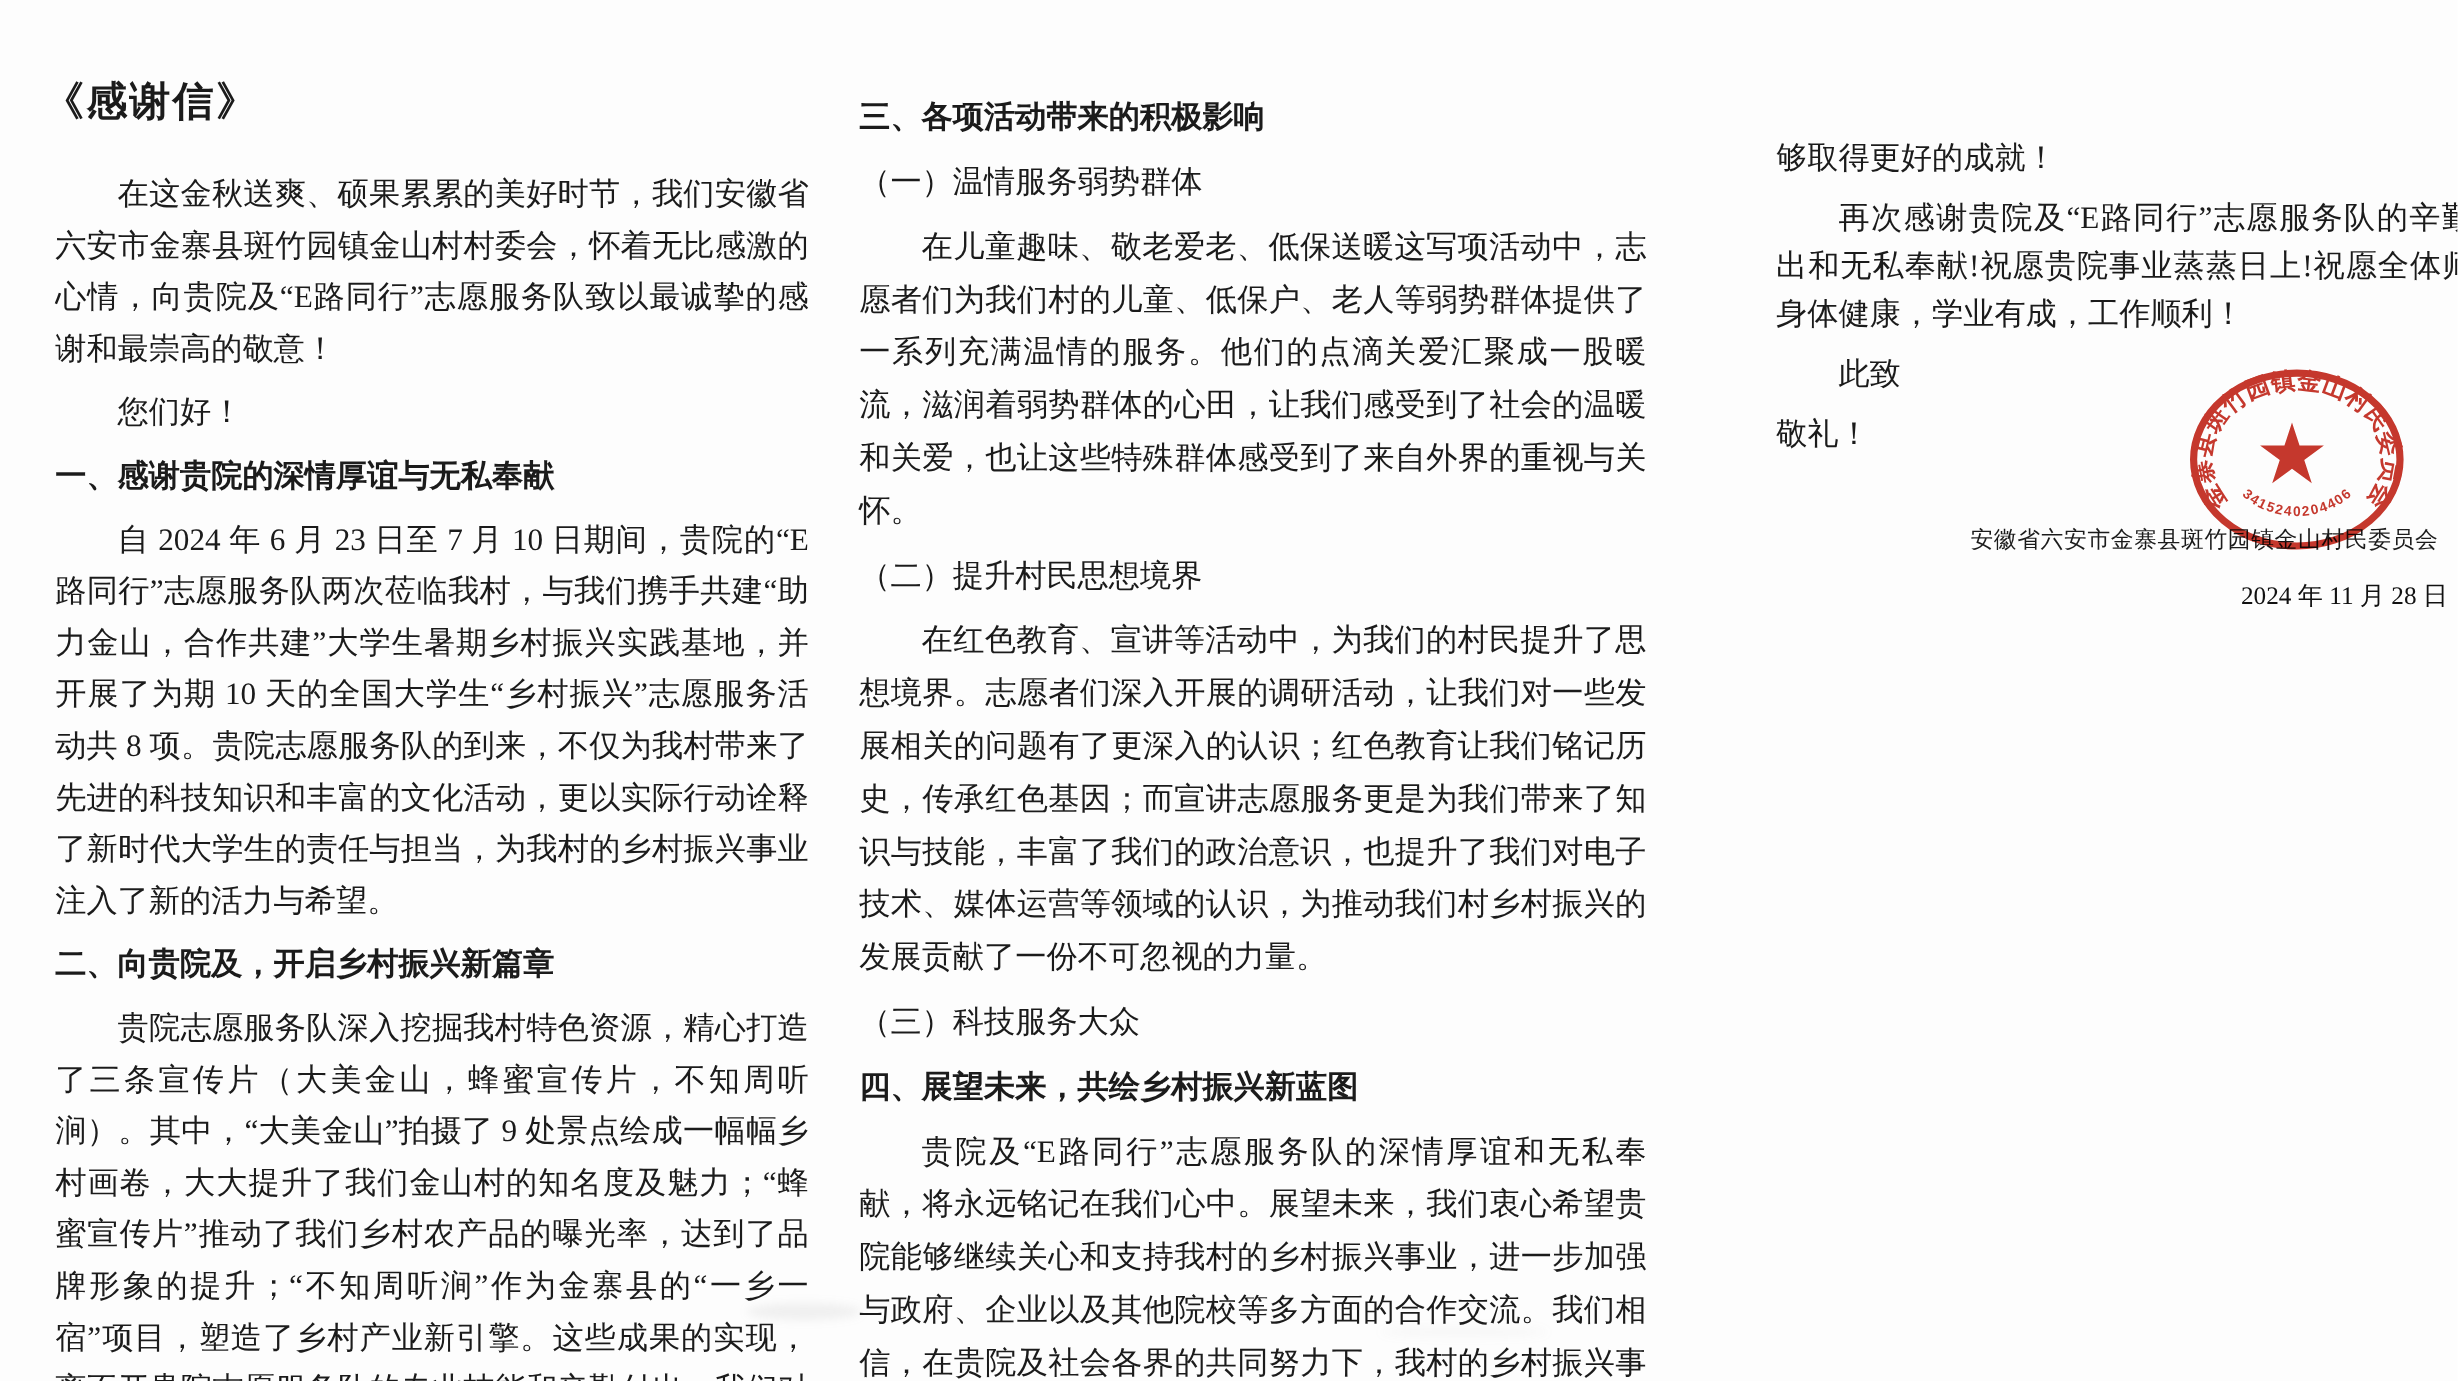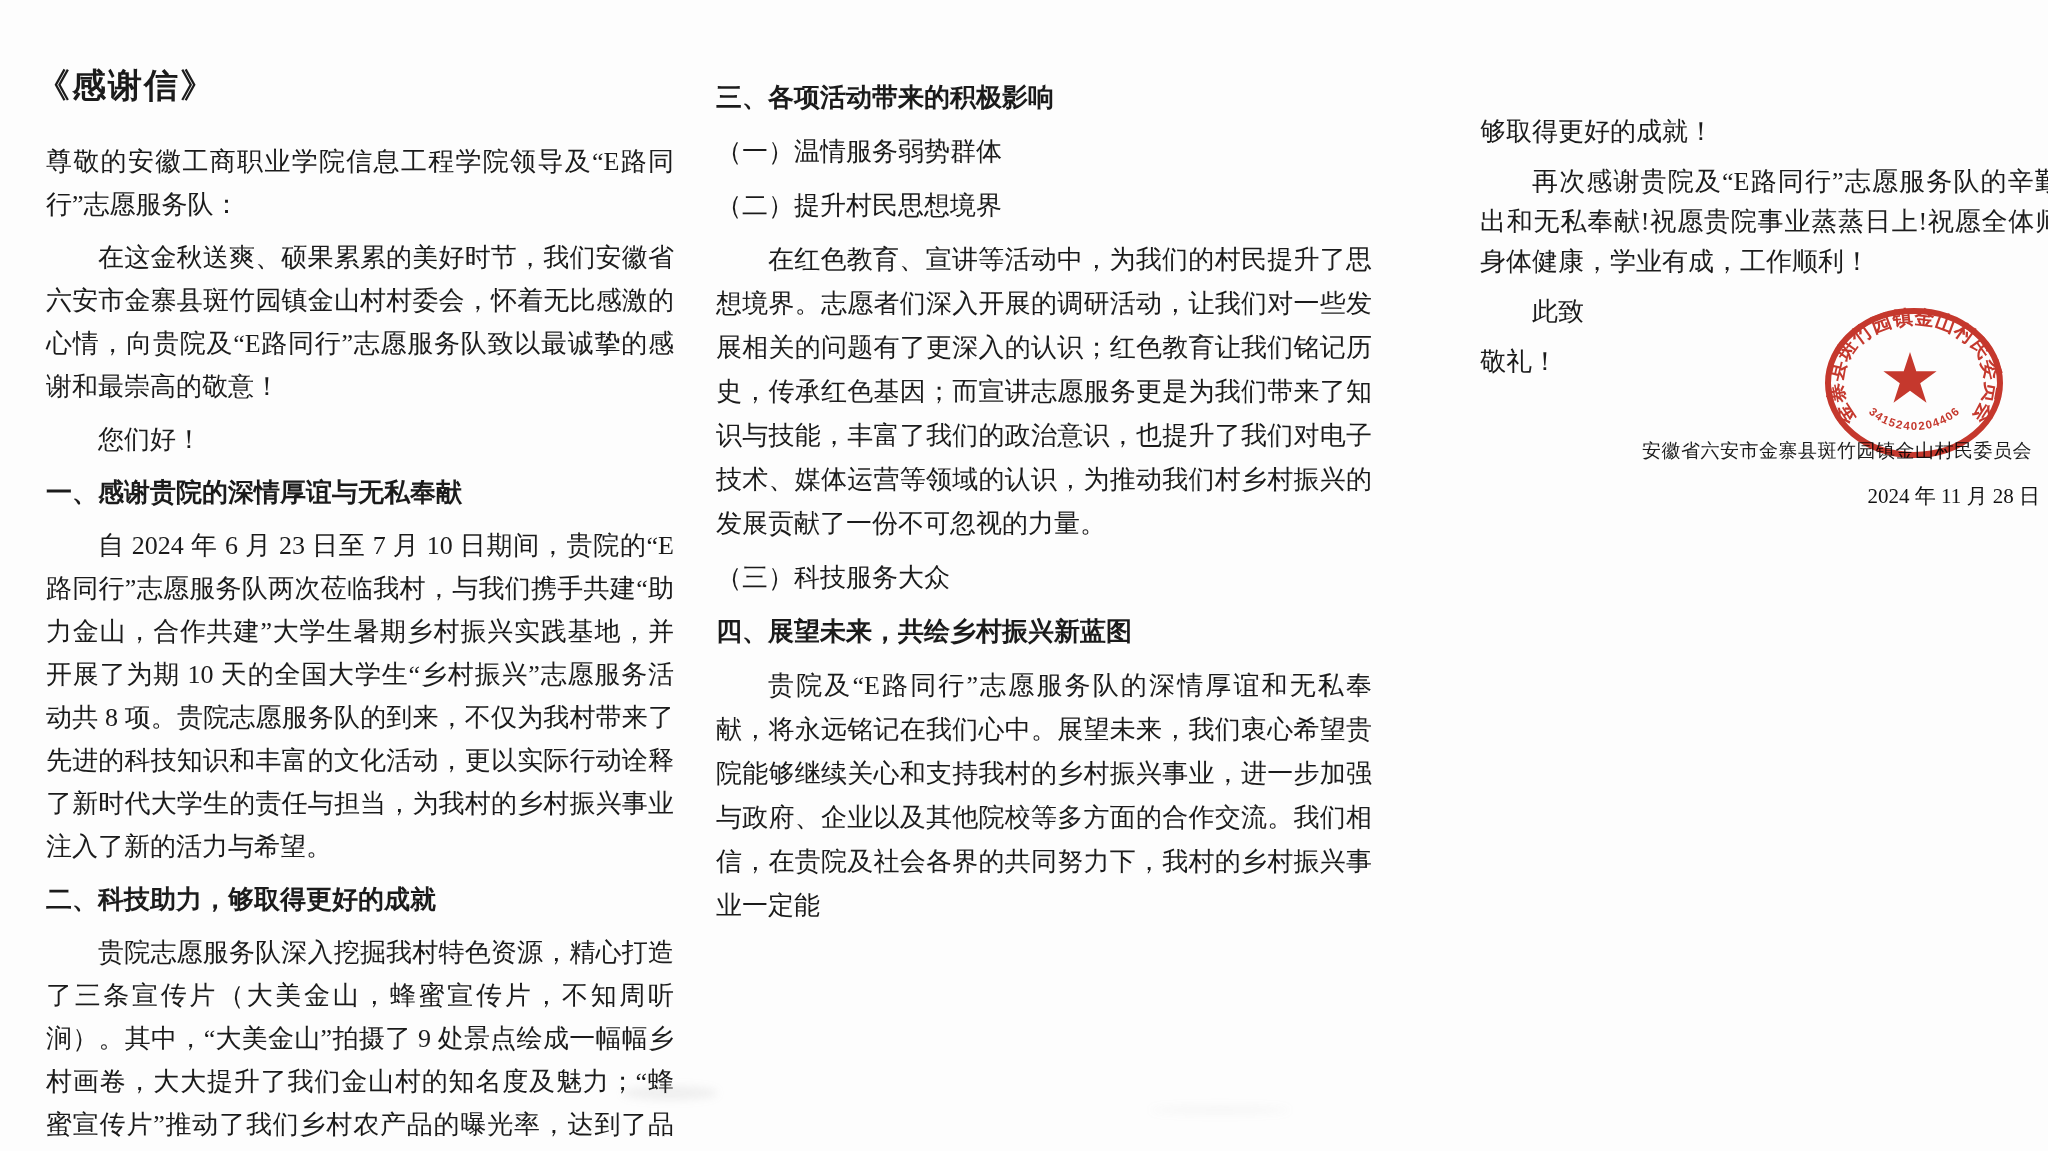--- a/index.html
+++ b/index.html
@@ -76,32 +76,32 @@
   .artifact-1 { left:622px;  top:1086px; width:96px;  height:14px; }
   .artifact-2 { left:1150px; top:1106px; width:140px; height:8px; background:rgba(140,140,140,0.06); }
 </style>
 </head>
 <body>
 
 <div class="scan">
 
   <section class="col col1">
     <p class="title">《感谢信》</p>
-    <p class="salutation">尊敬的安徽工商职业学院信息工程学院领导及“E路同行”志愿服务队：</p>
     <p class="para">在这金秋送爽、硕果累累的美好时节，我们安徽省六安市金寨县斑竹园镇金山村村委会，怀着无比感激的心情，向贵院及“E路同行”志愿服务队致以最诚挚的感谢和最崇高的敬意！</p>
     <p class="para">您们好！</p>
     <p class="heading">一、感谢贵院的深情厚谊与无私奉献</p>
     <p class="para">自 2024 年 6 月 23 日至 7 月 10 日期间，贵院的“E路同行”志愿服务队两次莅临我村，与我们携手共建“助力金山，合作共建”大学生暑期乡村振兴实践基地，并开展了为期 10 天的全国大学生“乡村振兴”志愿服务活动共 8 项。贵院志愿服务队的到来，不仅为我村带来了先进的科技知识和丰富的文化活动，更以实际行动诠释了新时代大学生的责任与担当，为我村的乡村振兴事业注入了新的活力与希望。</p>
-    <p class="heading">二、科技助力，够取得更好的成就</p>
+    <p class="heading">二、向贵院及，开启乡村振兴新篇章</p>
     <p class="para">贵院志愿服务队深入挖掘我村特色资源，精心打造了三条宣传片（大美金山，蜂蜜宣传片，不知周听涧）。其中，“大美金山”拍摄了 9 处景点绘成一幅幅乡村画卷，大大提升了我们金山村的知名度及魅力；“蜂蜜宣传片”推动了我们乡村农产品的曝光率，达到了品牌形象的提升；“不知周听涧”作为金寨县的“一乡一宿”项目，塑造了乡村产业新引擎。这些成果的实现，离不开贵院志愿服务队的专业技能和辛勤付出，我们对此表示衷心的感谢！</p>
   </section>
 
   <section class="col col2">
     <p class="heading">三、各项活动带来的积极影响</p>
     <p class="subheading">（一）温情服务弱势群体</p>
+    <p class="para">在儿童趣味、敬老爱老、低保送暖这写项活动中，志愿者们为我们村的儿童、低保户、老人等弱势群体提供了一系列充满温情的服务。他们的点滴关爱汇聚成一股暖流，滋润着弱势群体的心田，让我们感受到了社会的温暖和关爱，也让这些特殊群体感受到了来自外界的重视与关怀。</p>
     <p class="subheading">（二）提升村民思想境界</p>
     <p class="para">在红色教育、宣讲等活动中，为我们的村民提升了思想境界。志愿者们深入开展的调研活动，让我们对一些发展相关的问题有了更深入的认识；红色教育让我们铭记历史，传承红色基因；而宣讲志愿服务更是为我们带来了知识与技能，丰富了我们的政治意识，也提升了我们对电子技术、媒体运营等领域的认识，为推动我们村乡村振兴的发展贡献了一份不可忽视的力量。</p>
     <p class="subheading">（三）科技服务大众</p>
     <p class="heading">四、展望未来，共绘乡村振兴新蓝图</p>
     <p class="para">贵院及“E路同行”志愿服务队的深情厚谊和无私奉献，将永远铭记在我们心中。展望未来，我们衷心希望贵院能够继续关心和支持我村的乡村振兴事业，进一步加强与政府、企业以及其他院校等多方面的合作交流。我们相信，在贵院及社会各界的共同努力下，我村的乡村振兴事业一定能</p>
   </section>
 
   <section class="col col3">
     <p class="noindent">够取得更好的成就！</p>
     <p class="para">再次感谢贵院及“E路同行”志愿服务队的辛勤付出和无私奉献!祝愿贵院事业蒸蒸日上!祝愿全体师生身体健康，学业有成，工作顺利！</p>

